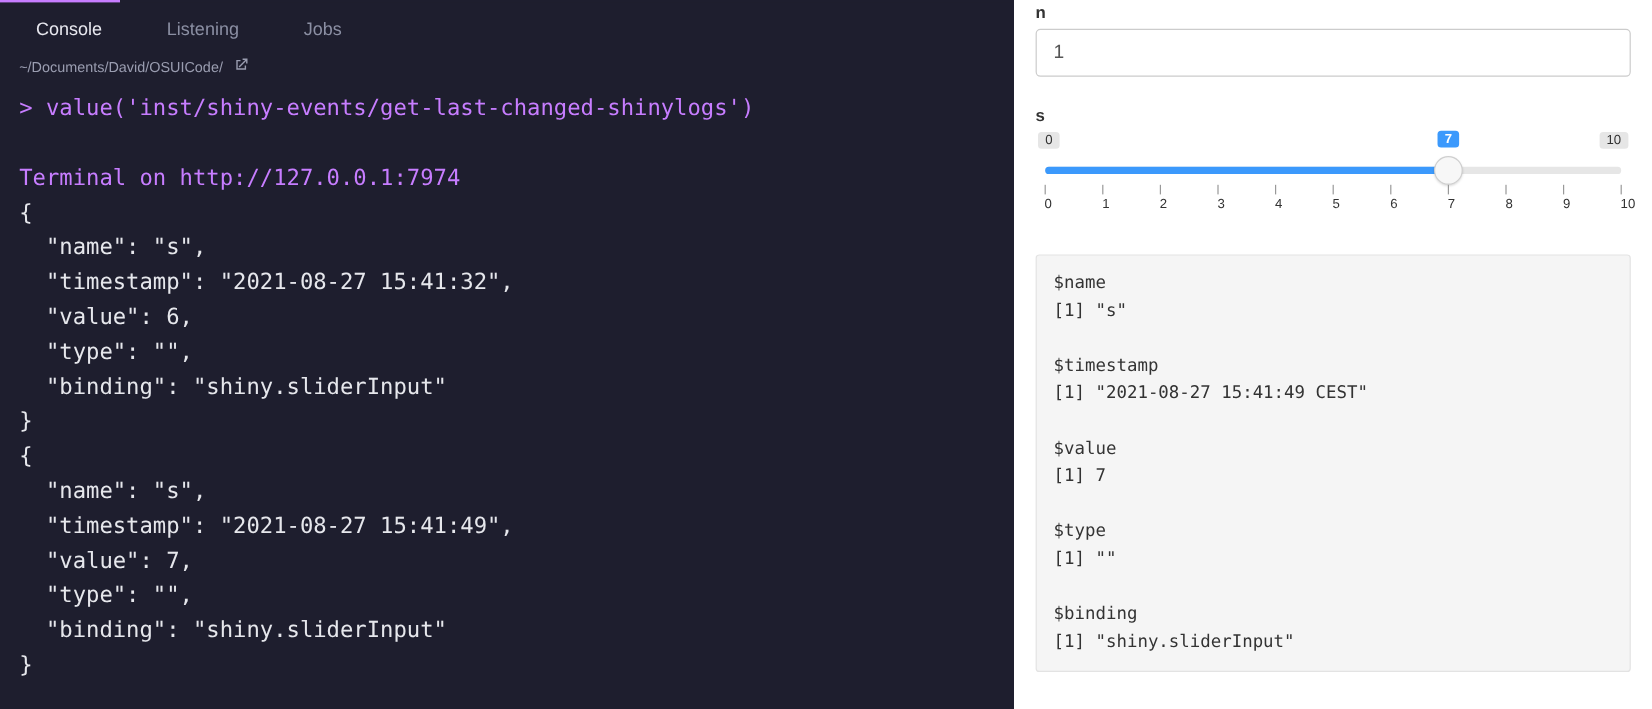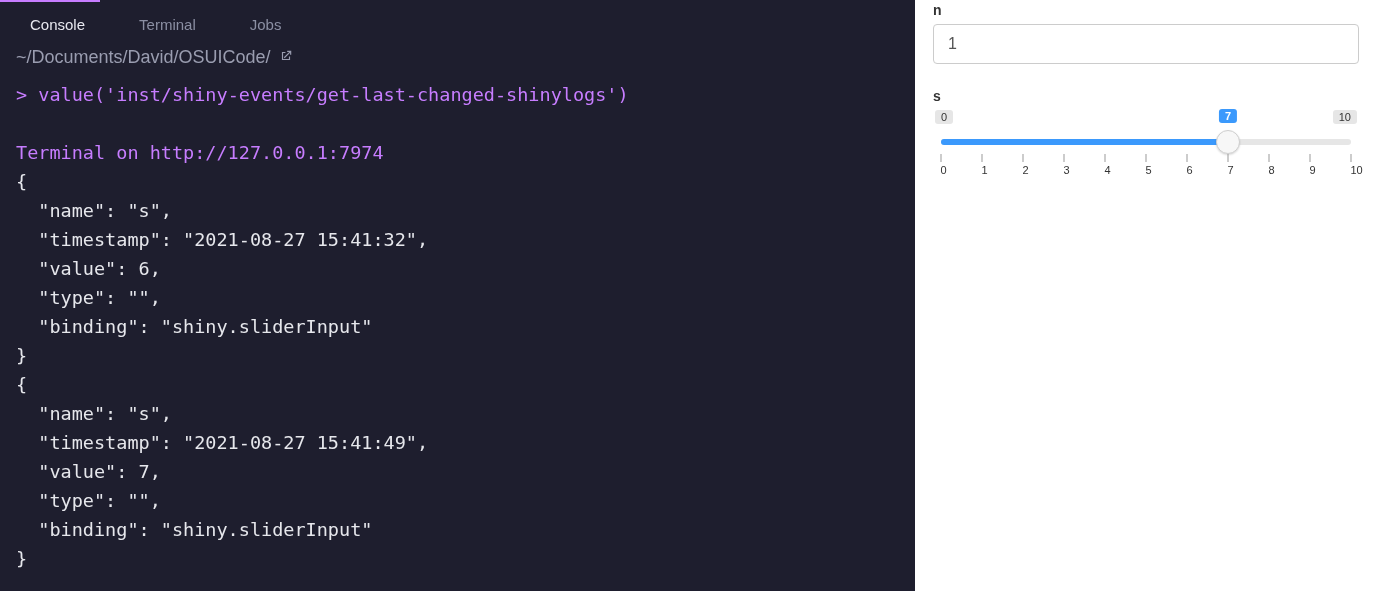--- a/index.html
+++ b/index.html
@@ -5,21 +5,21 @@
     * { box-sizing: border-box; margin: 0; padding: 0; }
     body {
       width: 1377px;
       height: 591px;
       display: flex;
       font-family: -apple-system, BlinkMacSystemFont, "Segoe UI", sans-serif;
       overflow: hidden;
     }
     
     .left {
-      width: 915px;
+      width: 845px;
       height: 100%;
       background: #1e1e2e;
       color: #dcdfe4;
       display: flex;
       flex-direction: column;
     }
     .top-border {
       height: 2px;
       background: #1e1e2e;
       position: relative;
@@ -41,21 +41,21 @@
     .tab {
       color: #8b8fa3;
       cursor: pointer;
     }
     .tab.active { color: #e8e8ef; font-weight: 500; }
     .path-row {
       display: flex;
       align-items: center;
       gap: 8px;
       padding: 4px 16px 8px 16px;
-      font-size: 18px;
+      font-size: 12px;
       color: #9a9db0;
     }
     .path-row .share-icon svg { width: 14px; height: 14px; fill: #9a9db0; }
     .console-body {
       flex: 1;
       padding: 4px 16px 0 16px;
       font-family: "SF Mono", Menlo, Consolas, monospace;
       font-size: 18.5px;
       line-height: 29px;
       white-space: pre;
@@ -174,21 +174,21 @@
       white-space: pre;
     }
   </style>
 </head>
 <body>
 
 <div class="left">
   <div class="top-border"></div>
   <div class="tabs">
     <div class="tab active">Console</div>
-    <div class="tab">Terminal</div>
+    <div class="tab">Listening</div>
     <div class="tab">Jobs</div>
   </div>
   <div class="path-row">
     <span>~/Documents/David/OSUICode/</span>
     <span class="share-icon">
       <svg viewBox="0 0 24 24">
           <path d="M14 3h7v7h-2V6.41l-9.29 9.3-1.42-1.42L17.59 5H14V3zM5 5h6v2H7v10h10v-4h2v6H5V5z"></path>
         </svg>
     </span>
   </div>
@@ -255,13 +255,27 @@
           <div class="tick-label">8</div>
         </div>
         <div class="tick" style="left: 90%;">
           <div class="tick-label">9</div>
         </div>
         <div class="tick" style="left: 100%;">
           <div class="tick-label">10</div>
         </div>
       </div>
   </div>
+  <div class="output-box">$name
+[1] "s"
+
+$timestamp
+[1] "2021-08-27 15:41:49 CEST"
+
+$value
+[1] 7
+
+$type
+[1] ""
+
+$binding
+[1] "shiny.sliderInput"</div>
 </div>
 
 </body></html>

